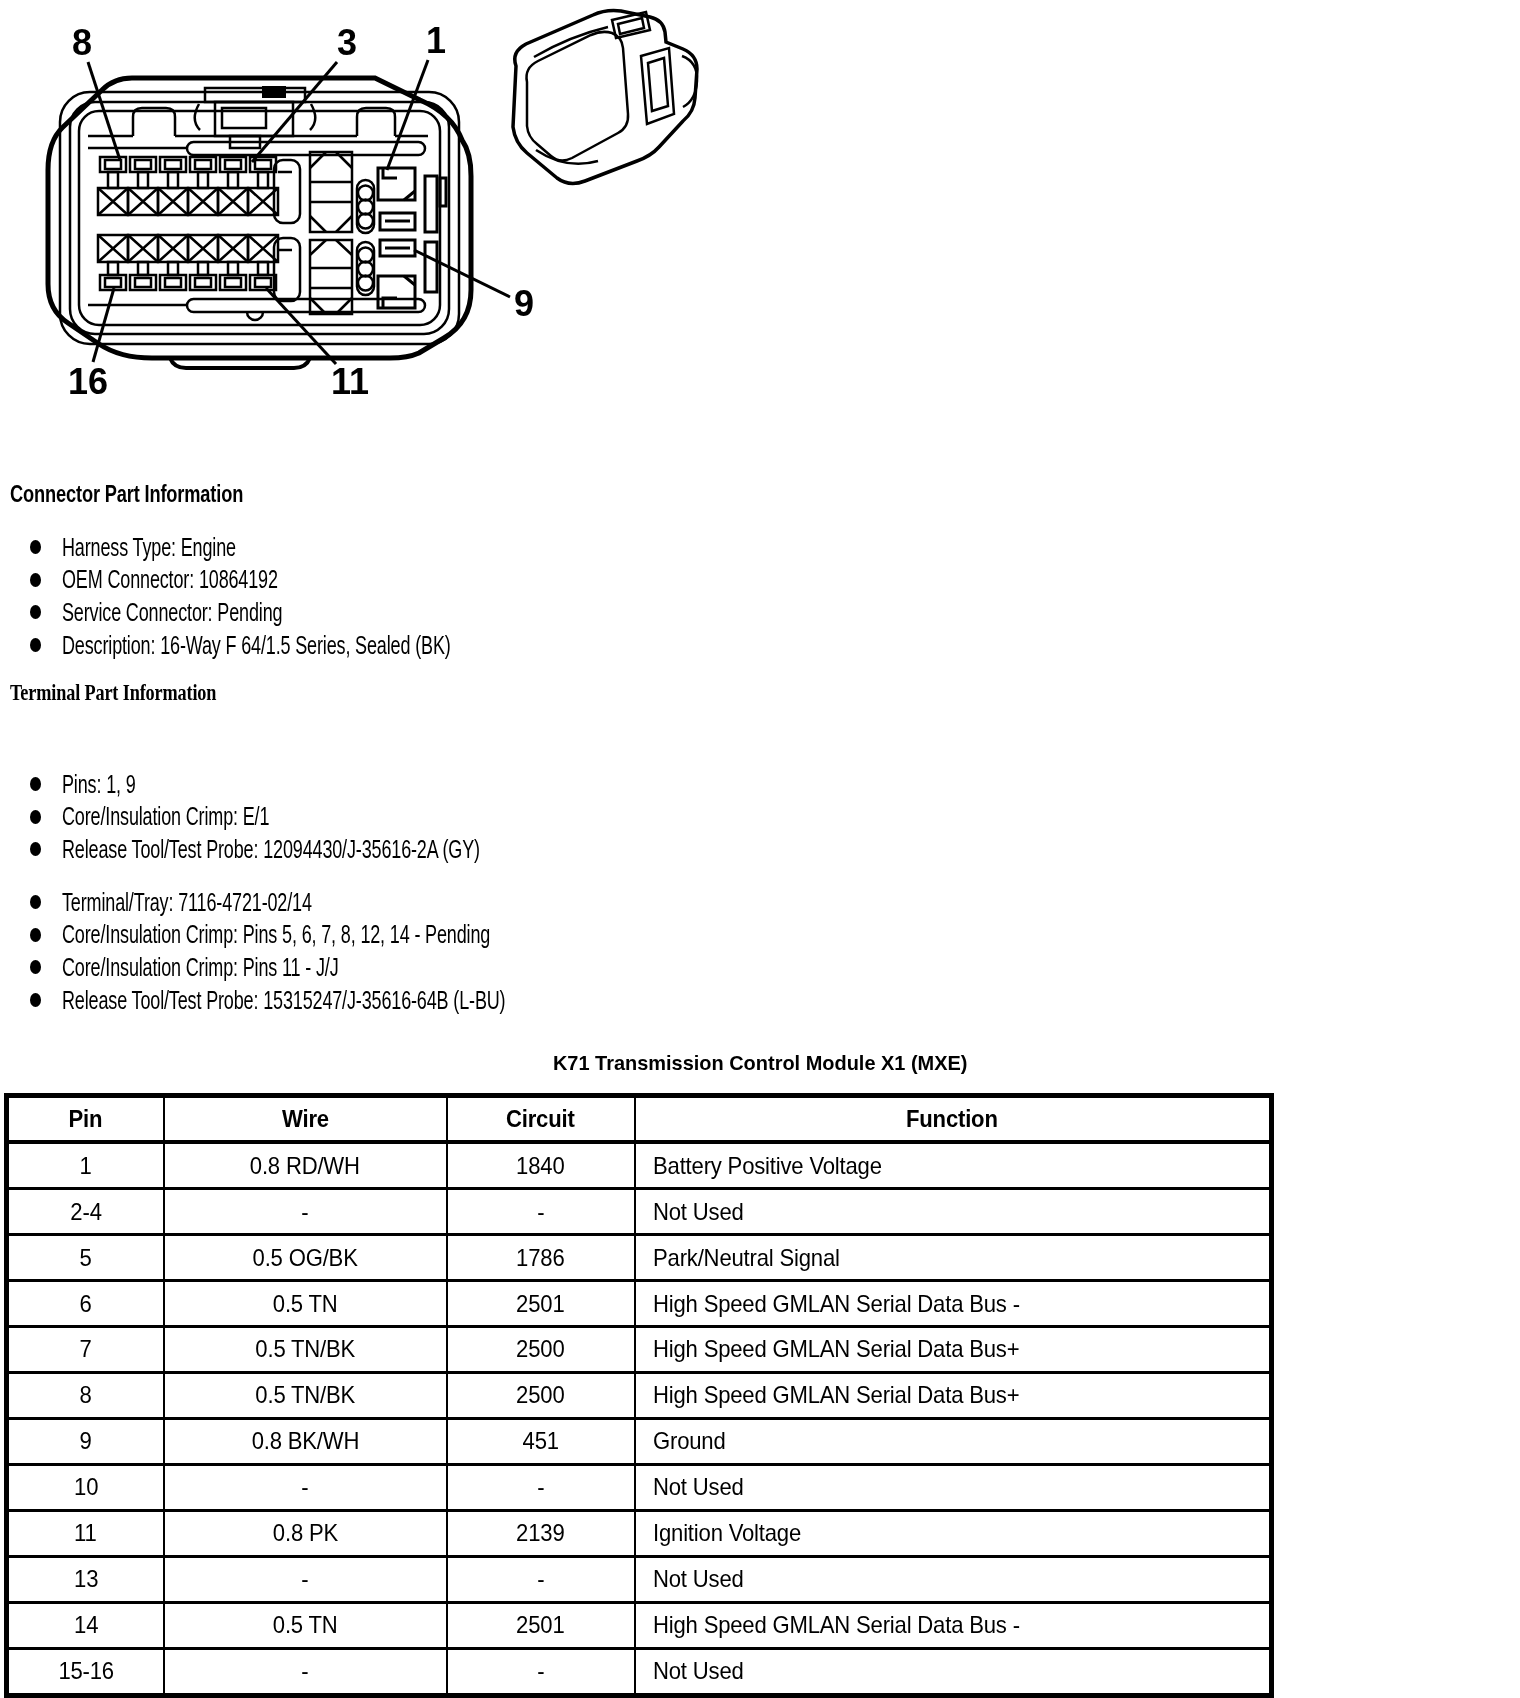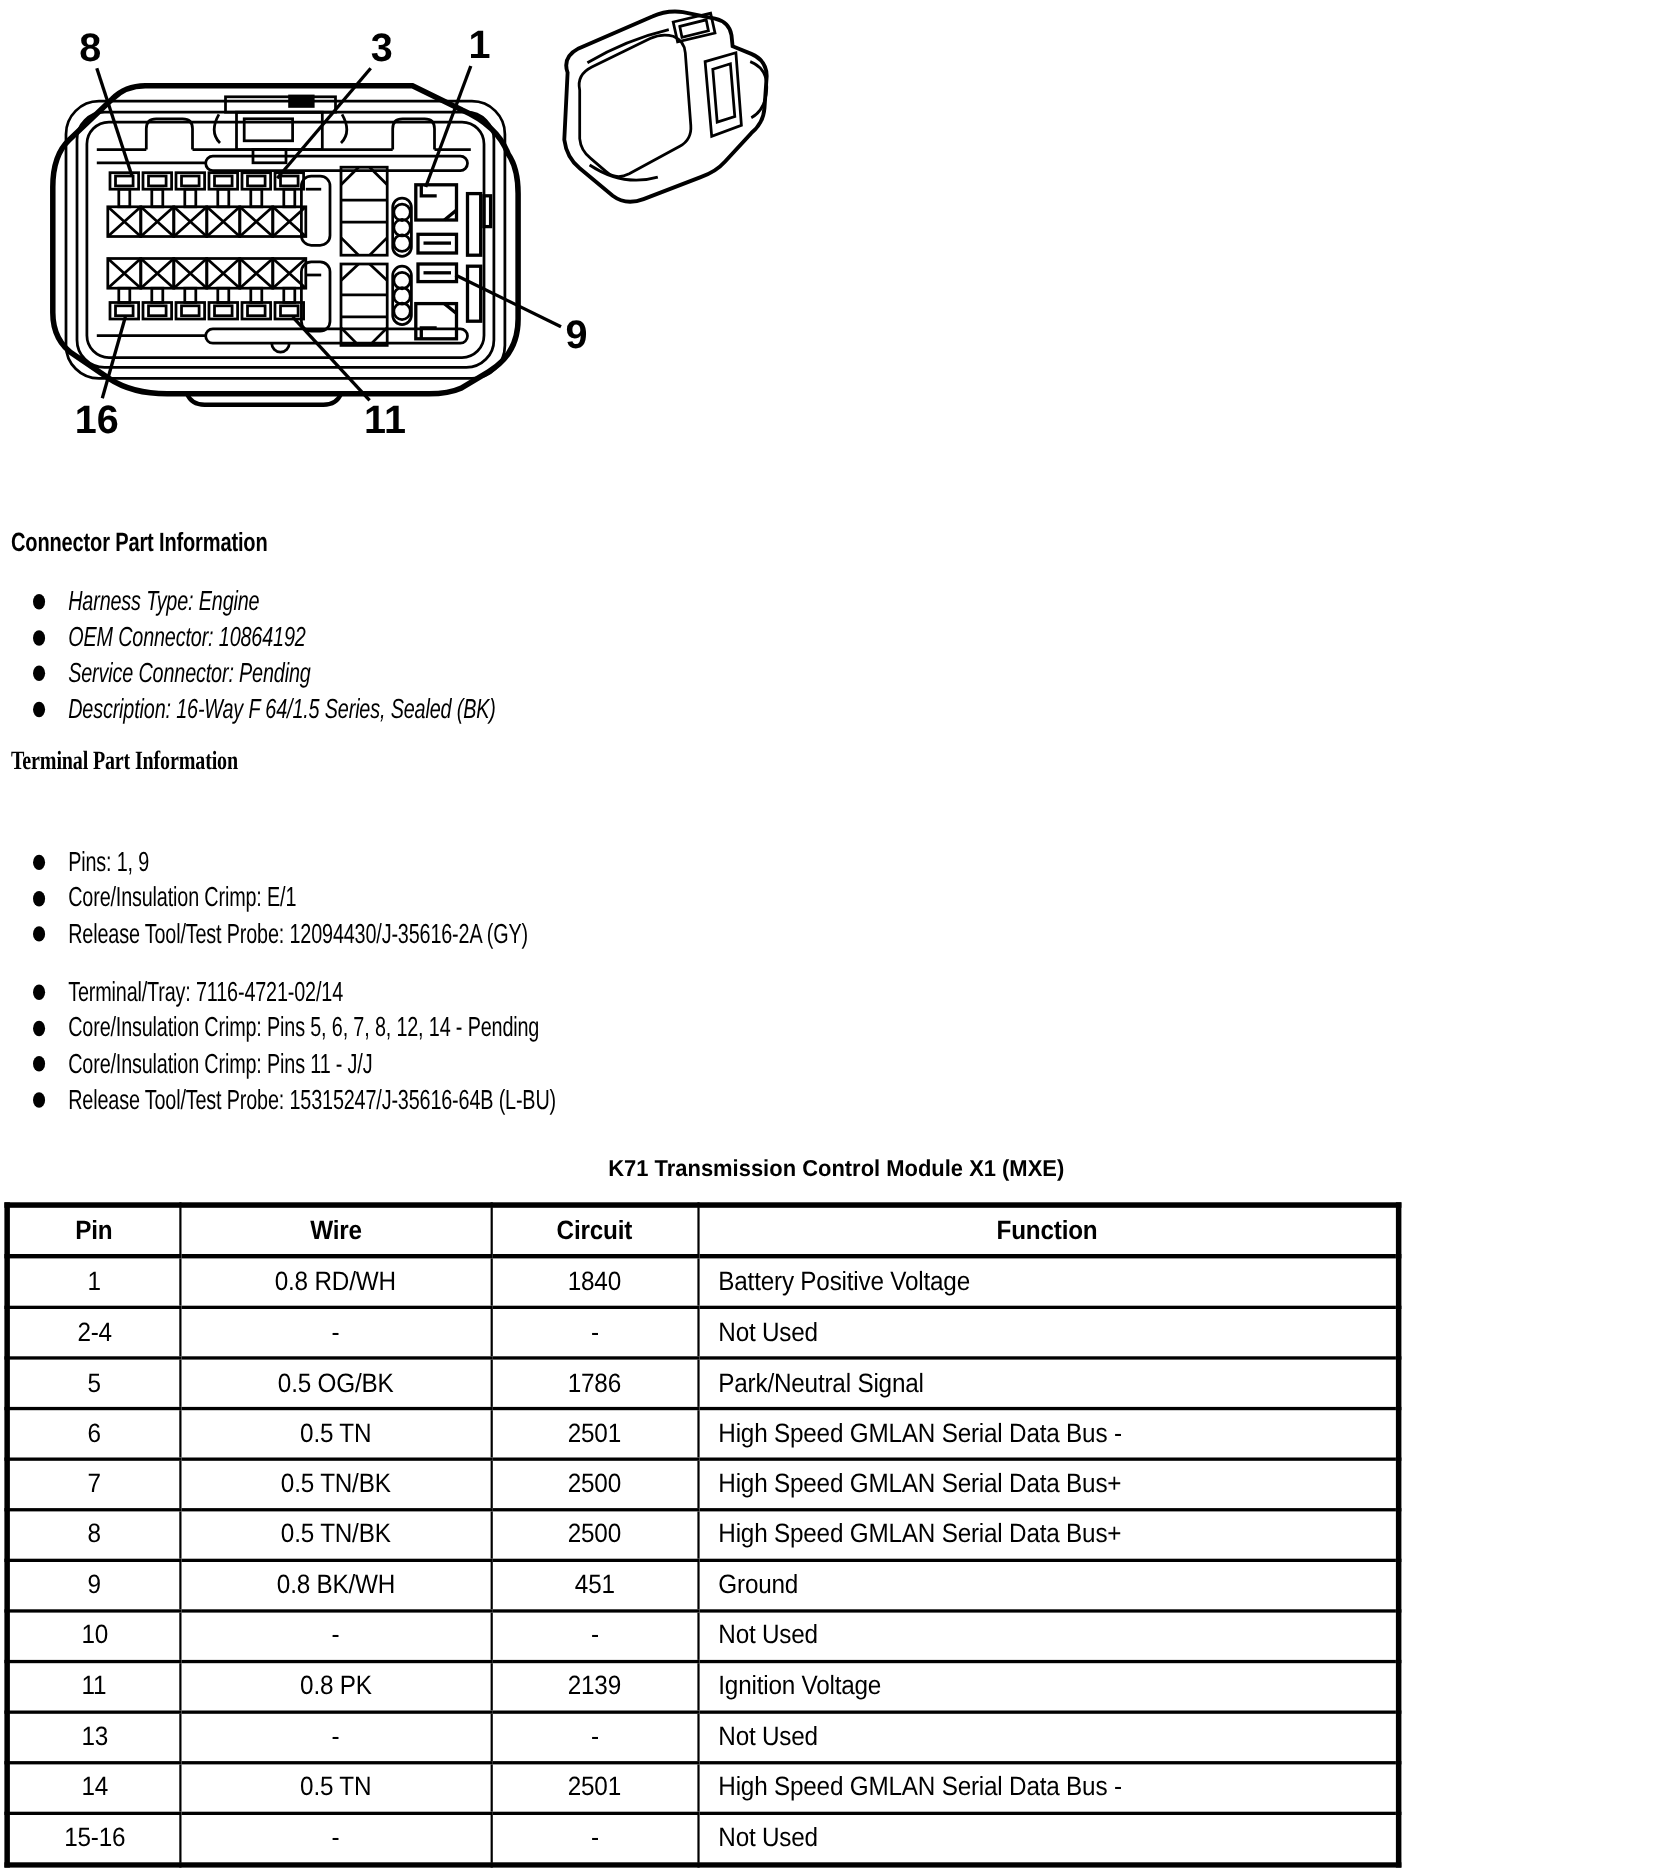--- a/index.html
+++ b/index.html
@@ -16,21 +16,21 @@
   .sec-heading { position:absolute; left:10px; margin:0; font-size:24px; font-weight:bold; line-height:28px; white-space:nowrap; }
   .sec-heading .sx { display:inline-block; transform:scaleX(0.76); transform-origin:0 50%; letter-spacing:-0.2px; }
   #connector-heading { top:480px; }
   #terminal-heading  { top:678px;font-family:Liberation Serif, serif; }
 
   
   .bullet-list { position:absolute; left:30px; margin:0; padding:0; list-style:none; }
   .bullet-item { display:flex; align-items:center; height:32.6px; font-size:25px; white-space:nowrap; }
   .bullet-dot  { flex:none; width:11px; height:14px; background:#000; border-radius:50%; margin-right:21px; }
   .bullet-text { display:inline-block; transform:scaleX(0.72); transform-origin:0 50%; letter-spacing:-0.2px; }
-  #connector-bullets  { top:531px;font-style:italic; }
+  #connector-bullets  { top:531px; }
   #terminal-bullets-a { top:731px;margin-top:37px; }
   #terminal-bullets-b { top:886px; }
 
   
   .table-title { position:absolute; left:0; top:1051px; width:100%; text-align:center; font-size:21px; font-weight:bold; white-space:nowrap; }
   .table-title .sx { display:inline-block; transform:scaleX(0.95); transform-origin:50% 50%; }
 
   
   #pinout-table {
     position:absolute; left:4px; top:1093px; width:1270px; height:605px;

